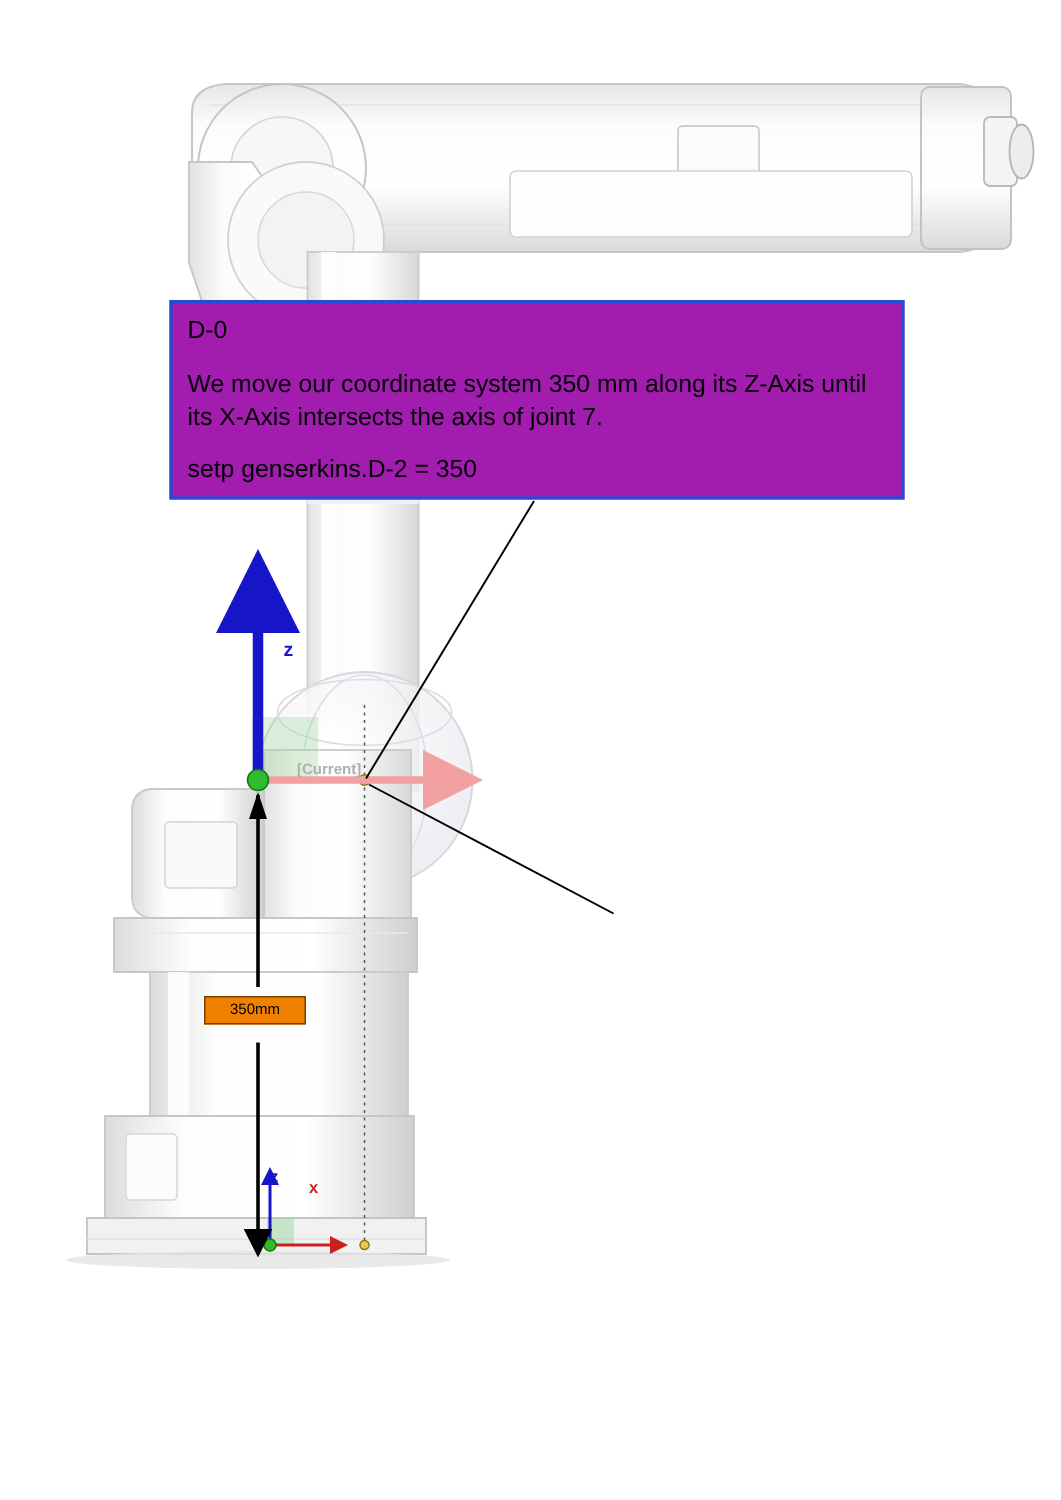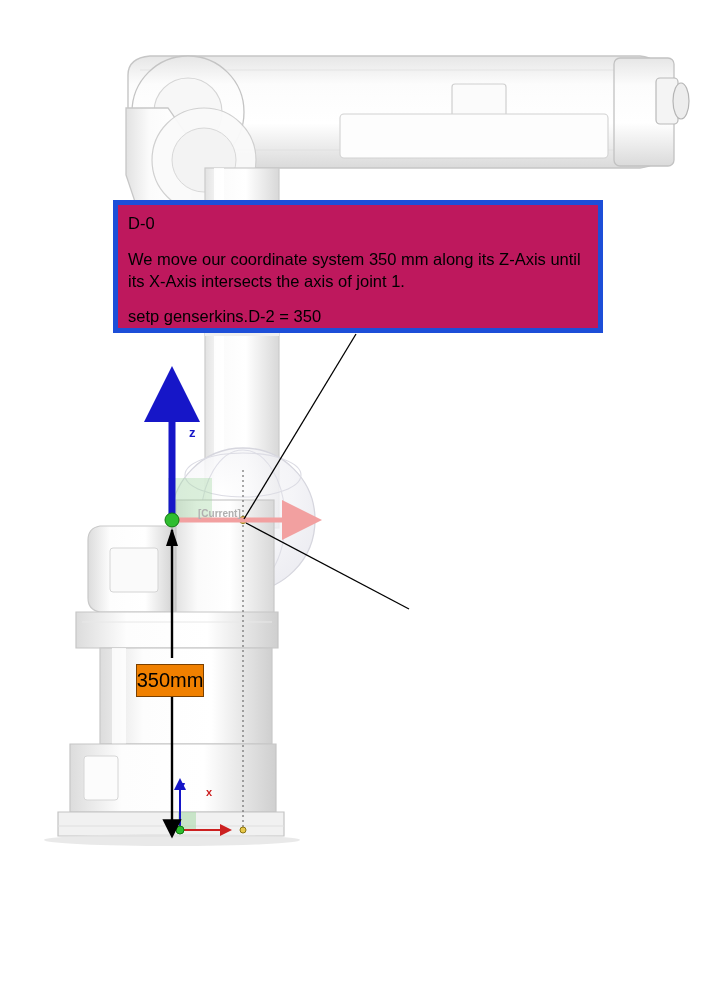--- a/index.html
+++ b/index.html
@@ -23,22 +23,22 @@
   }
   .layer {
     position: absolute;
     left: 0; top: 0;
     width: 707px;
     height: 1000px;
   }
   
   .callout {
     position: absolute;
-    background: #be185d;
-    border: 5px solid #1d4ed8;
+    background: #a21caf;
+    border: 2px solid #1d4ed8;
     box-sizing: border-box;
     color: #000000;
     line-height: 1.32;
   }
   #desc-callout {
     left: 113px;
     top: 200px;
     width: 490px;
     height: 133px;
     padding: 8px 10px 6px 10px;
@@ -63,26 +63,26 @@
     display: flex;
     align-items: center;
     justify-content: center;
   }
   
   #dim-label {
     position: absolute;
     left: 136px;
     top: 664px;
     width: 68px;
-    height: 33px;
+    height: 19px;
     background: #f08000;
     border: 1px solid #7a4000;
     box-sizing: border-box;
     color: #000000;
-    font-size: 20px;
+    font-size: 10px;
     display: flex;
     align-items: center;
     justify-content: center;
   }
   
   .axis-label {
     position: absolute;
     font-size: 13px;
     font-weight: bold;
   }
@@ -217,21 +217,21 @@
       <line x1="172" y1="695" x2="172" y2="824" stroke="#000000" stroke-width="2.4" marker-end="url(#arrowBlack)"></line>
       <path d="M172,528 L166,546 L178,546 Z" fill="#000000"></path>
     </g>
 
     <line x1="356" y1="334" x2="244" y2="519" stroke="#000000" stroke-width="1.3"></line>
     <line x1="409" y1="609" x2="246" y2="523" stroke="#000000" stroke-width="1.3"></line>
   </svg>
 
   <div class="callout" id="desc-callout">
     <div class="title">D-0</div>
-    <div class="body">We move our coordinate system  350 mm along its Z-Axis until its X-Axis intersects the axis of joint 1.</div>
+    <div class="body">We move our coordinate system  350 mm along its Z-Axis until its X-Axis intersects the axis of joint 7.</div>
     <div class="code">setp genserkins.D-2 = 350</div>
   </div>
 
 
   <div id="dim-label">
     <span>350mm</span>
   </div>
 
   <div class="axis-label" id="z-label-top">z</div>
   <div class="axis-label" id="z-label-bot">z</div>

